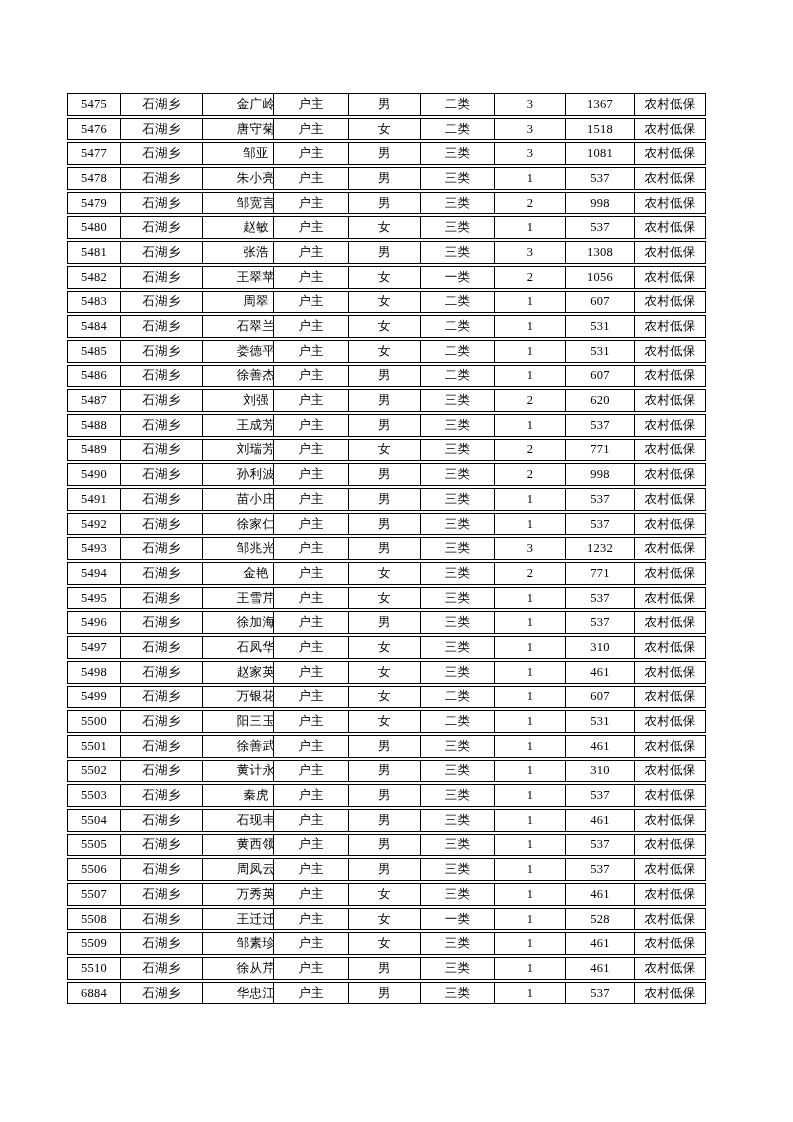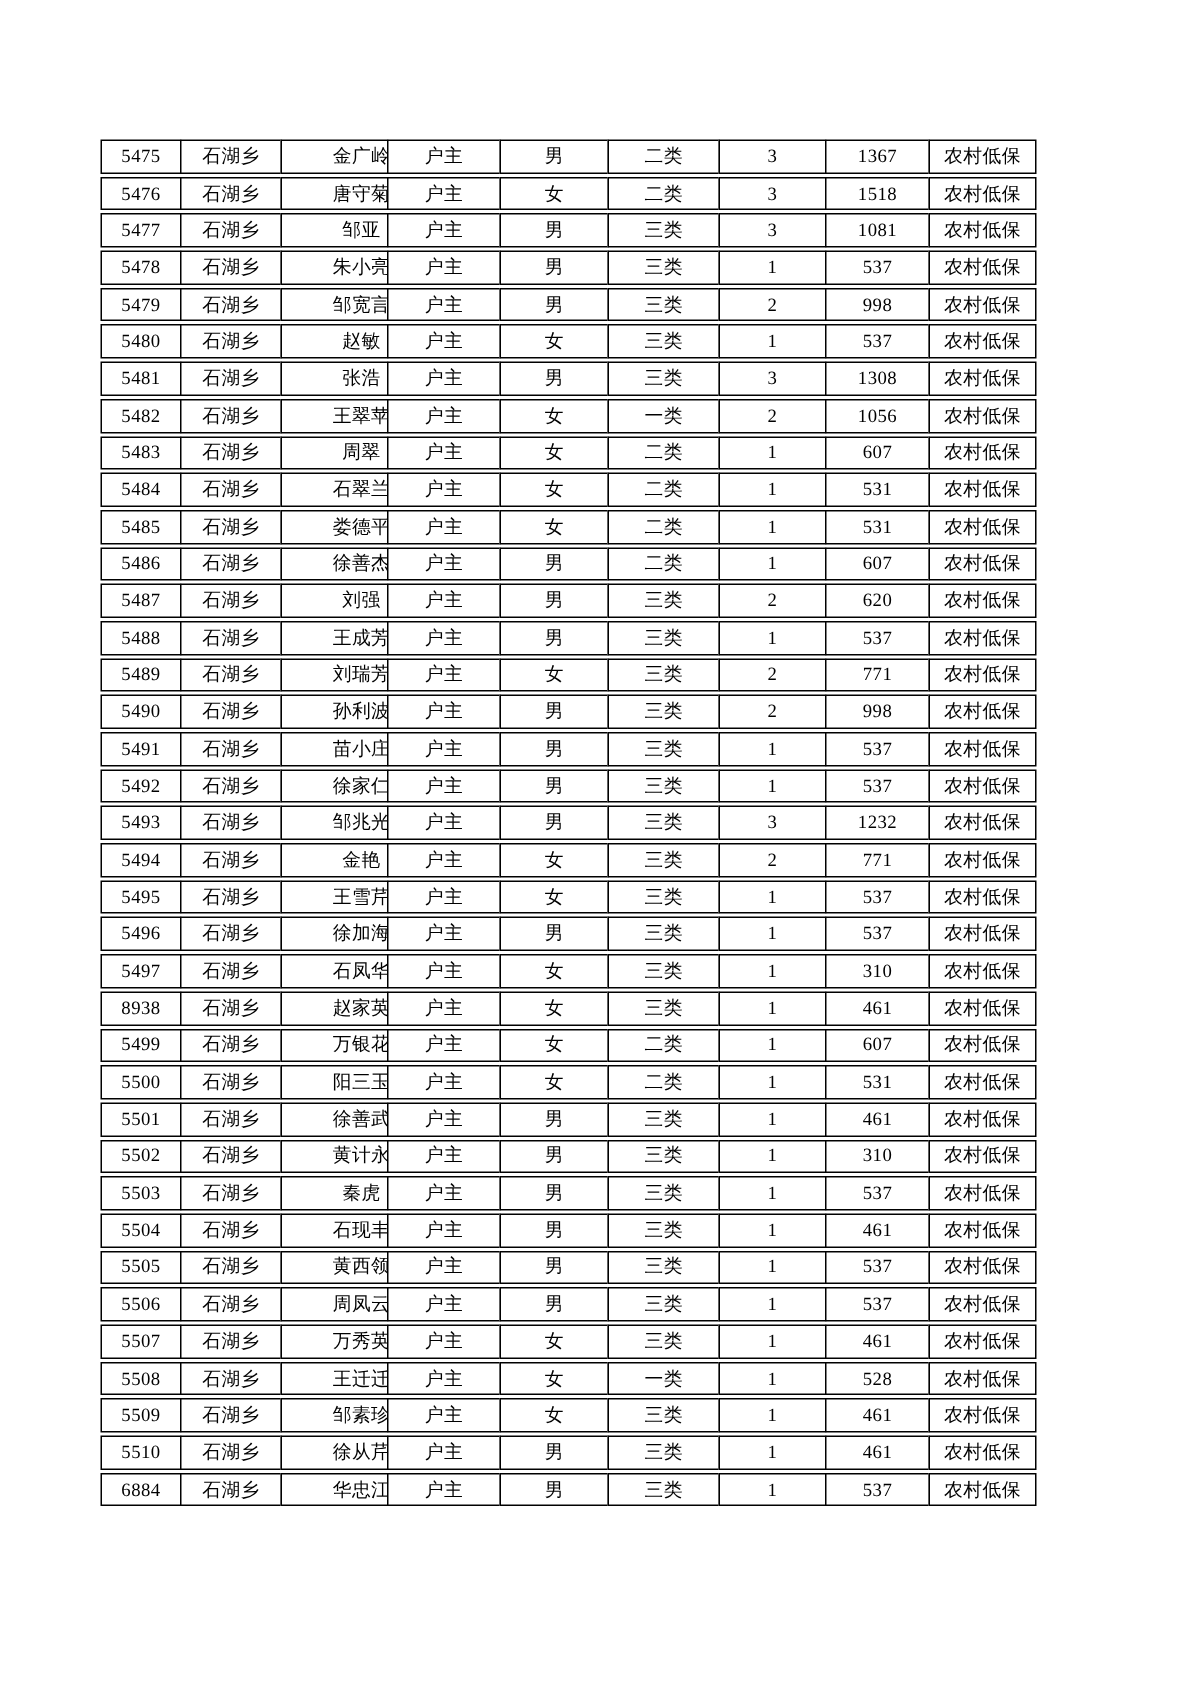--- a/index.html
+++ b/index.html
@@ -37,21 +37,21 @@
     color: #000000;
     letter-spacing: 0.3px;
     white-space: nowrap;
     overflow: hidden;
     background: #ffffff;
   }
   .t-cell + .t-cell {
     margin-left: -1px; 
   }
   .c0 { width: 54px; }
-  .c1 { width: 68px; }
+  .c1 { width: 83px; }
   .c2 { width: 72px; padding-left: 36px; }
   .c3 { width: 76px; text-align: center; }
   .c4 { width: 73px; }
   .c5 { width: 75px; text-align: right; }
   .c6 { width: 72px; }
   .c7 { width: 70px; }
   .c8 { width: 72px; text-align: right; }
 </style>
 </head>
 <body>
@@ -305,21 +305,21 @@
         <div class="t-cell c1">石湖乡</div>
         <div class="t-cell c2">石凤华</div>
         <div class="t-cell c3">户主</div>
         <div class="t-cell c4">女</div>
         <div class="t-cell c5">三类</div>
         <div class="t-cell c6">1</div>
         <div class="t-cell c7">310</div>
         <div class="t-cell c8">农村低保</div>
       </div>
       <div class="t-row">
-        <div class="t-cell c0">8938</div>
+        <div class="t-cell c0">5498</div>
         <div class="t-cell c1">石湖乡</div>
         <div class="t-cell c2">赵家英</div>
         <div class="t-cell c3">户主</div>
         <div class="t-cell c4">女</div>
         <div class="t-cell c5">三类</div>
         <div class="t-cell c6">1</div>
         <div class="t-cell c7">461</div>
         <div class="t-cell c8">农村低保</div>
       </div>
       <div class="t-row">

